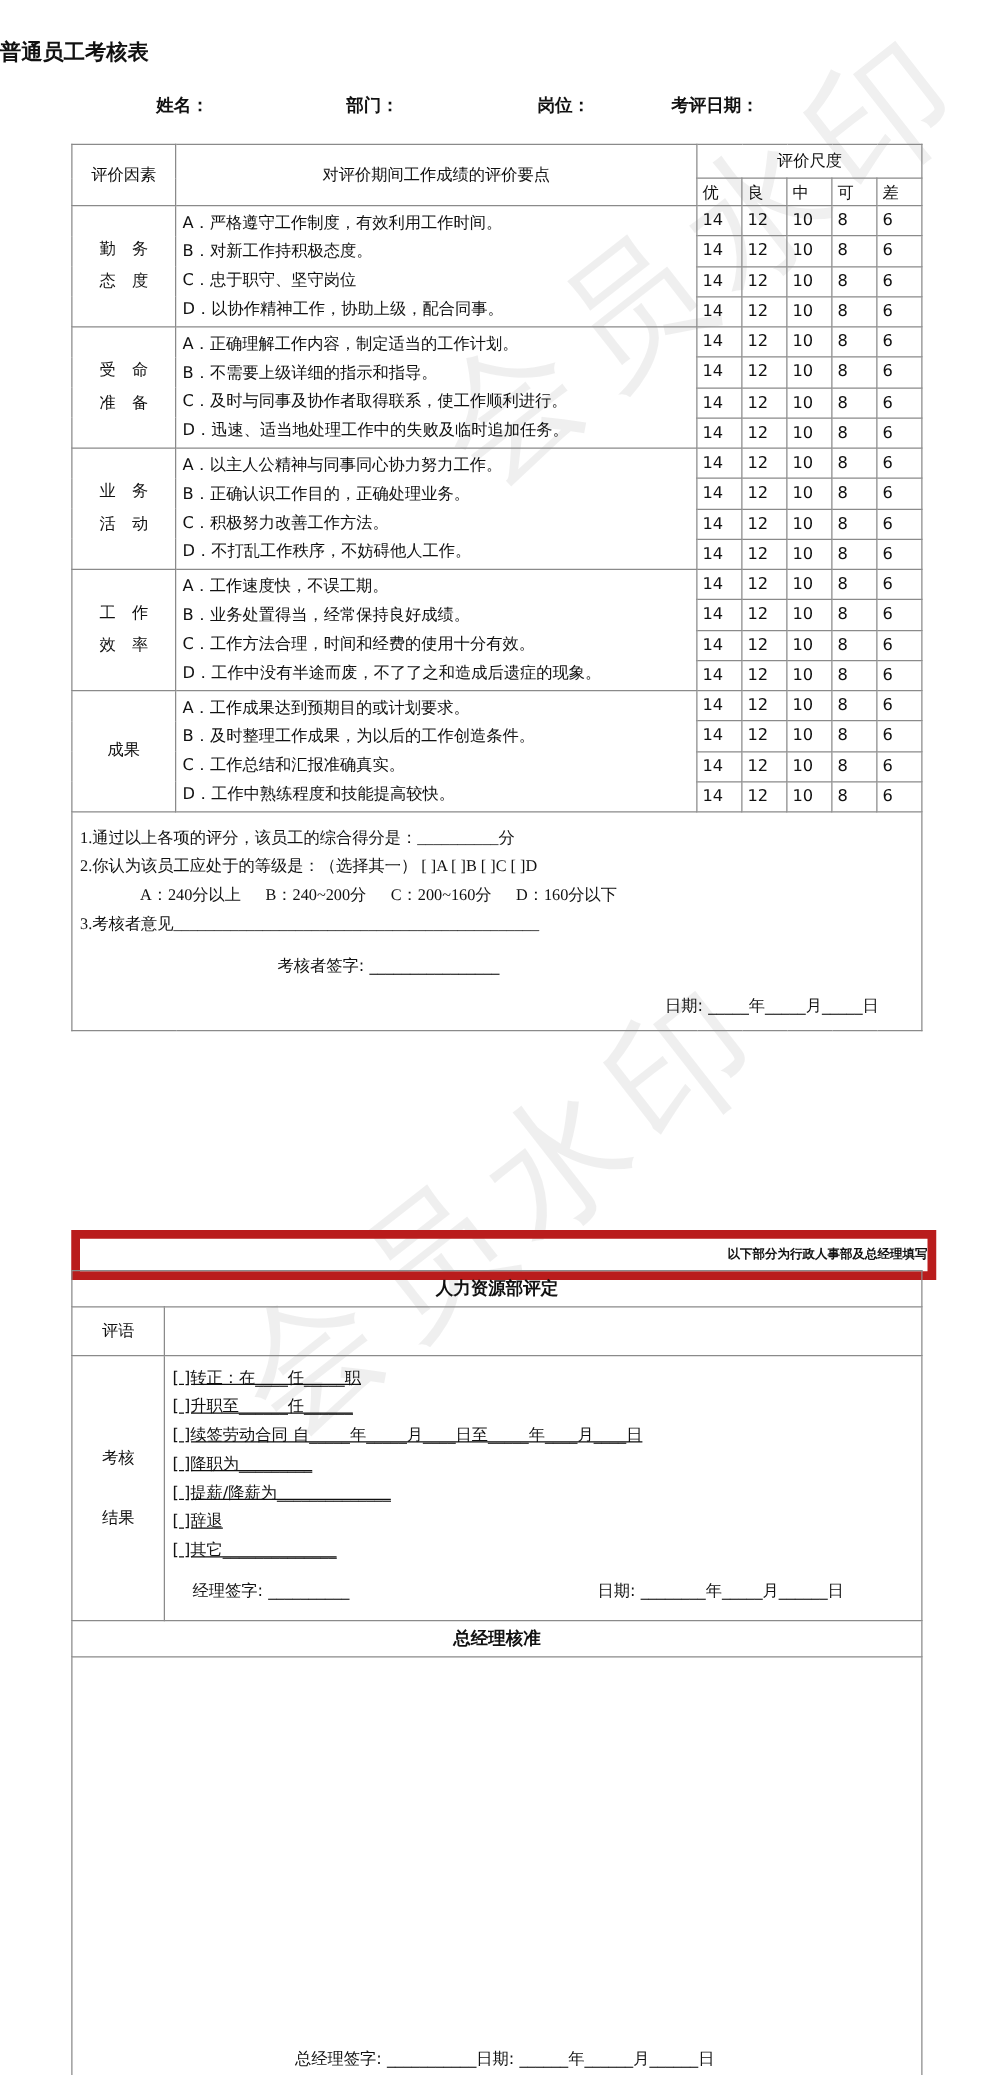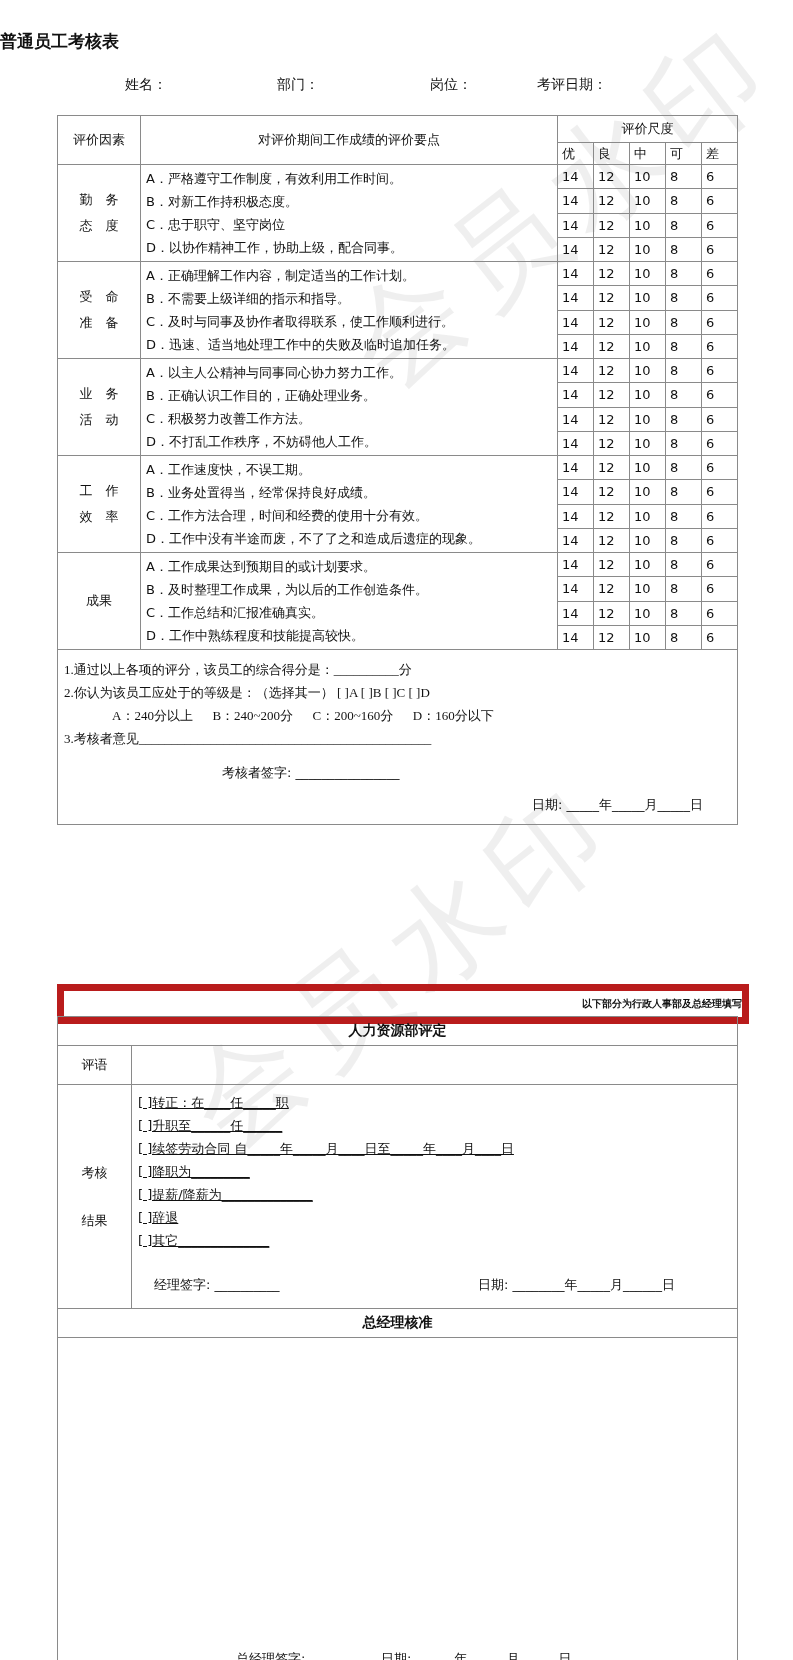--- a/index.html
+++ b/index.html
@@ -5,21 +5,21 @@
   html,body{margin:0;padding:0;background:#fff;}
   .page{position:relative;width:793px;height:1660px;background:#fff;overflow:hidden;
         font-family:"DejaVu Sans","Liberation Sans",sans-serif;color:#111;font-size:13px;}
   .watermark{position:absolute;z-index:0;font-size:112px;letter-spacing:14px;color:#000;
              opacity:0.06;transform:rotate(-38deg);white-space:nowrap;pointer-events:none;}
   .wm1{left:310px;top:130px;}
   .wm2{left:150px;top:890px;}
   .title{position:absolute;top:30px;left:0;width:100%;text-align:left;
          font-size:17px;font-weight:bold;z-index:1;}
   .fields{position:absolute;top:76px;left:0;width:100%;height:20px;font-size:14px;z-index:1;}
-  .fields span{position:absolute;white-space:nowrap;}
+  .fields span{position:absolute;white-space:nowrap;font-weight:bold;}
   .f-name{left:125px;} .f-dept{left:277px;} .f-pos{left:430px;} .f-date{left:537px;}
 
   table{border-collapse:collapse;table-layout:fixed;z-index:1;}
   td,th{border:1px solid #8a8a8a;font-weight:normal;padding:0;vertical-align:middle;}
 
   .t1{position:absolute;left:57px;top:115px;width:680px;padding-left:48px;}
   .t1 thead tr.h1 th{height:26px;text-align:center;}
   .t1 thead tr.h2 th{height:21px;text-align:left;padding-left:4px;}
   .factor-cell{text-align:center;line-height:26px;}
   .desc-cell{vertical-align:middle;padding:2px 0;border-radius:17px;}
@@ -37,21 +37,21 @@
   .bar{position:absolute;left:57px;top:984px;width:678px;height:26px;line-height:26px;
        border:7px solid #b91c1c;text-align:right;font-weight:bold;font-size:10px;z-index:1;}
 
   .t2{position:absolute;left:57px;top:1016px;width:680px;border-bottom:2px solid #9a9a9a;}
   .t2-head td{height:28px;text-align:center;font-weight:bold;font-size:14px;}
   .label-cell{text-align:center;}
   .comment-row td{height:38px;}
   .result-label div{line-height:48px;}
   .result-cell{vertical-align:top;padding:6px 0 8px 6px;}
   .option-line{line-height:23px;white-space:pre-wrap;text-decoration:underline;}
-  .mgr-sign-row{position:relative;height:24px;margin-top:24px;}
+  .mgr-sign-row{position:relative;height:24px;margin-top:12px;}
   .mgr-sign-row .s1{position:absolute;left:16px;white-space:nowrap;}
   .mgr-sign-row .s2{position:absolute;left:340px;white-space:nowrap;}
   .approval-cell{height:330px;vertical-align:bottom;padding-bottom:42px;}
   .gm-sign-row{padding-left:178px;white-space:nowrap;}
 </style>
 </head>
 <body>
 
 <div class="page">
 

